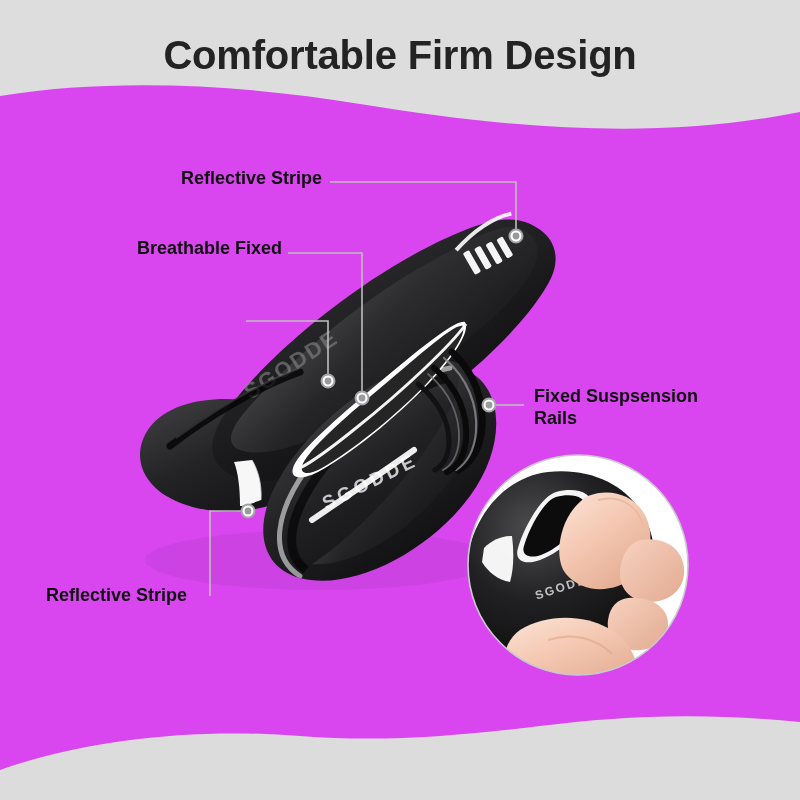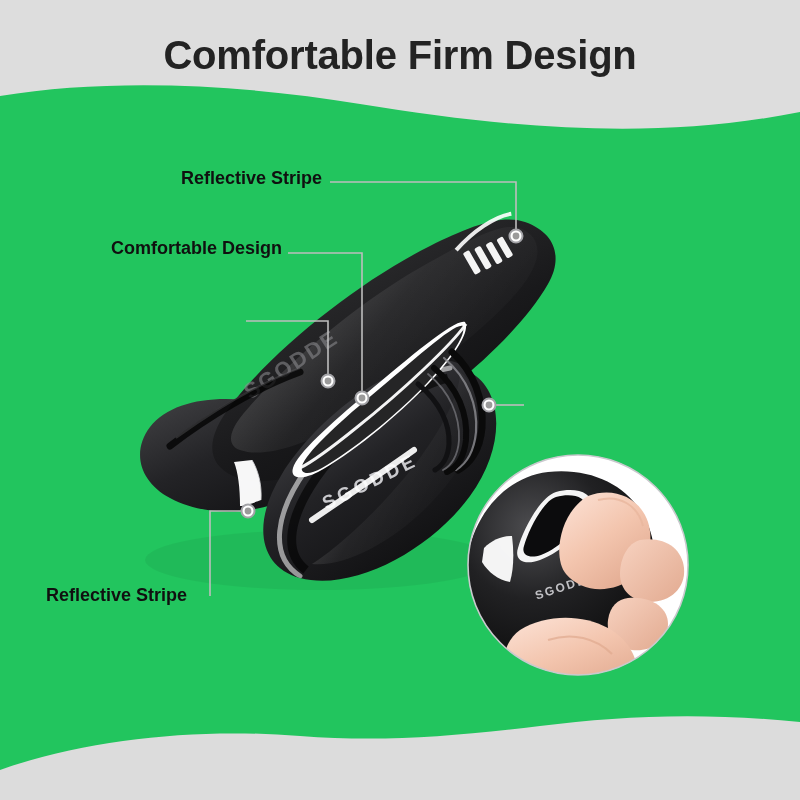--- a/index.html
+++ b/index.html
@@ -7,21 +7,21 @@
     padding: 0;
     background: #ffffff;
   }
   body {
     font-family: "Liberation Sans", "DejaVu Sans", sans-serif;
   }
   #infographic {
     position: relative;
     width: 800px;
     height: 800px;
-    background: #22c55e;
+    background: #d946ef;
     overflow: hidden;
   }
   
   .wave-layer {
     position: absolute;
     left: 0;
     top: 0;
     width: 800px;
     height: 800px;
     pointer-events: none;
@@ -327,19 +327,21 @@
       <circle cx="516" cy="236" r="3.4"></circle>
       <circle cx="362" cy="398" r="3.4"></circle>
       <circle cx="328" cy="381" r="3.4"></circle>
       <circle cx="489" cy="405" r="3.4"></circle>
       <circle cx="248" cy="511" r="3.4"></circle>
     </g>
   </svg>
 
   <div class="callout right-align" id="label-reflective-top">Reflective Stripe</div>
 
-  <div class="callout right-align" id="label-breathable">Comfortable Design</div>
-
-
+  <div class="callout right-align" id="label-breathable">Breathable Fixed</div>
+
+
+  <div class="callout left-align" id="label-rails">Fixed Suspsension
+Rails</div>
 
   <div class="callout left-align" id="label-reflective-bottom">Reflective Stripe</div>
 
 </div>
 
 </body></html>

